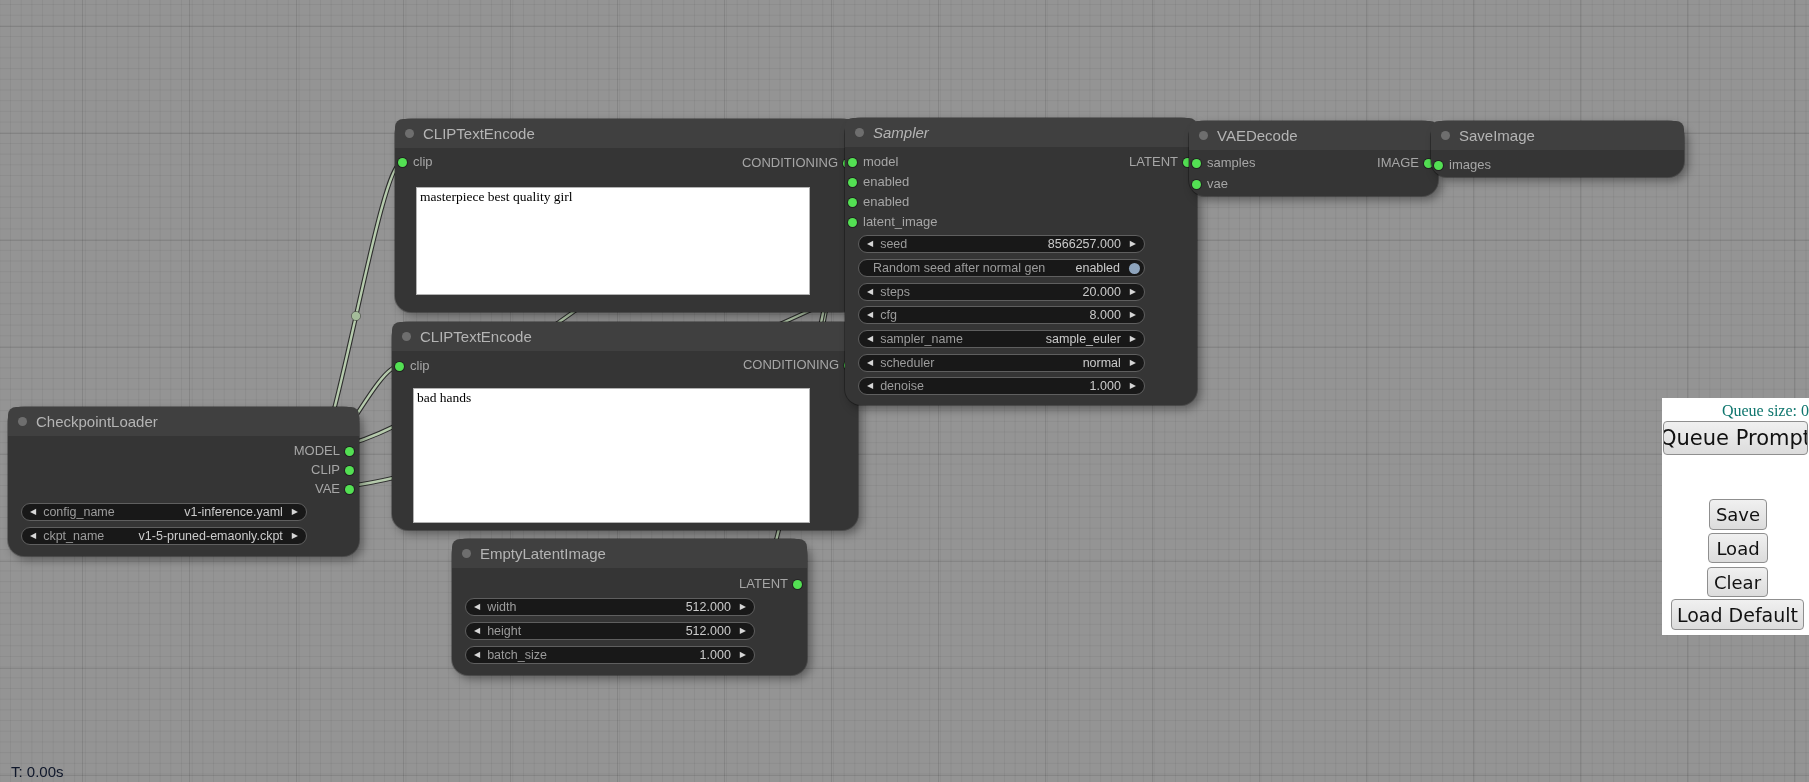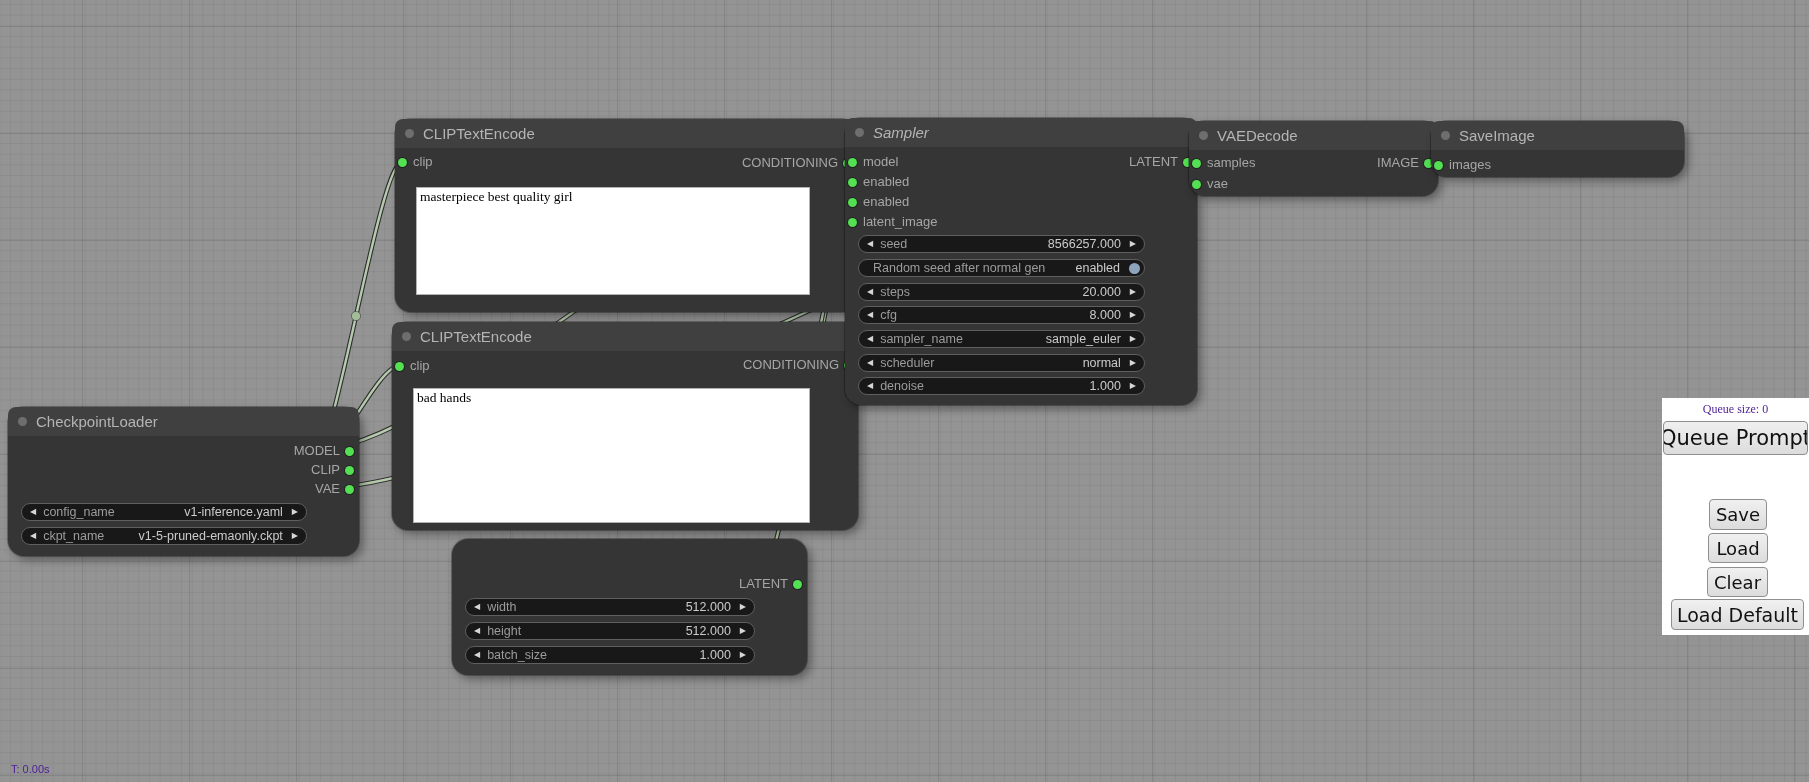--- a/index.html
+++ b/index.html
@@ -59,36 +59,36 @@
   .textbox{
     position:absolute;background:#ffffff;border:1px solid rgba(0,0,0,0.3);
     box-sizing:border-box;font-family:"Liberation Serif",serif;font-size:13.5px;
     color:#000;padding:1px 3px;overflow:hidden;line-height:16px;
   }
   #side-panel{
     position:absolute;top:398px;right:0;width:147px;height:237px;
     background:#ffffff;z-index:3;font-family:"DejaVu Sans",sans-serif;
   }
   #queue-size{
-    position:absolute;top:4px;left:0;right:0;text-align:center;
-    font-family:"Liberation Serif",serif;font-size:12px;color:#4c1d95;
+    position:absolute;top:4px;left:0;right:0;text-align:right;
+    font-family:"Liberation Serif",serif;font-size:16px;color:#0f766e;
   }
   .ui-btn{
     position:absolute;box-sizing:border-box;border:1px solid #8f8f8f;border-radius:4px;
     background:linear-gradient(#f0f0f0,#dcdcdc);color:#111;text-align:left;
     font-family:"DejaVu Sans",sans-serif;display:flex;align-items:center;justify-content:center;
     cursor:pointer;white-space:nowrap;overflow:hidden;
   }
   #btn-queue-prompt{left:1px;top:23px;width:145px;height:34px;font-size:21px;}
   #btn-save{left:47px;top:101px;width:58px;height:31px;font-size:18px;}
   #btn-load{left:46px;top:135px;width:60px;height:30px;font-size:18px;}
   #btn-clear{left:45px;top:169px;width:61px;height:30px;font-size:18px;}
   #btn-load-default{left:9px;top:201px;width:133px;height:31px;font-size:19px;}
   #timer-label{
-    position:absolute;left:11px;top:763px;font-size:11px;color:#4c1d95;z-index:0;
+    position:absolute;left:11px;top:763px;font-size:15px;color:#0f172a;z-index:0;
   }
 </style>
 </head>
 <body>
 
 <svg id="wires" width="1809" height="782">
     <path d="M 310 451 C 445.5 451, 716.5 162, 852 162" fill="none" stroke="#2e2e2e" stroke-width="4.6"></path>
     <path d="M 310 451 C 445.5 451, 716.5 162, 852 162" fill="none" stroke="#b6cbad" stroke-width="2.4"></path>
     <circle cx="581" cy="306.5" r="4.6" fill="#a4bc9a" stroke="rgba(30,30,30,0.45)" stroke-width="1"></circle>
     <path d="M 310 470 C 333 470, 379 162, 402 162" fill="none" stroke="#2e2e2e" stroke-width="4.6"></path>
@@ -164,20 +164,21 @@
         <div class="dot"></div>
         <div class="lbl">clip</div>
       </div>
       <div class="slot out" style="top: 34px;">
         <div class="lbl">CONDITIONING</div>
         <div class="dot"></div>
       </div>
       <div class="textbox" style="left: 21px; top: 66px; width: 397px; height: 135px;">bad hands</div>
     </div>
     <div class="node" style="left: 452px; top: 539px; width: 316px; height: 136px;">
+      <div class="node-title"><div class="collapse-dot"></div><div style="display: inline;">EmptyLatentImage</div></div>
       <div class="slot out" style="top: 36px;">
         <div class="lbl">LATENT</div>
         <div class="dot"></div>
       </div>
       <div class="widget" style="left: 13px; width: 290px; top: 59px;">
         <div class="arrow left">◀</div>
         <div class="wlbl">width</div>
         <div class="spacer"></div>
         <div class="wval">512.000</div>
         <div class="arrow right">▶</div>

